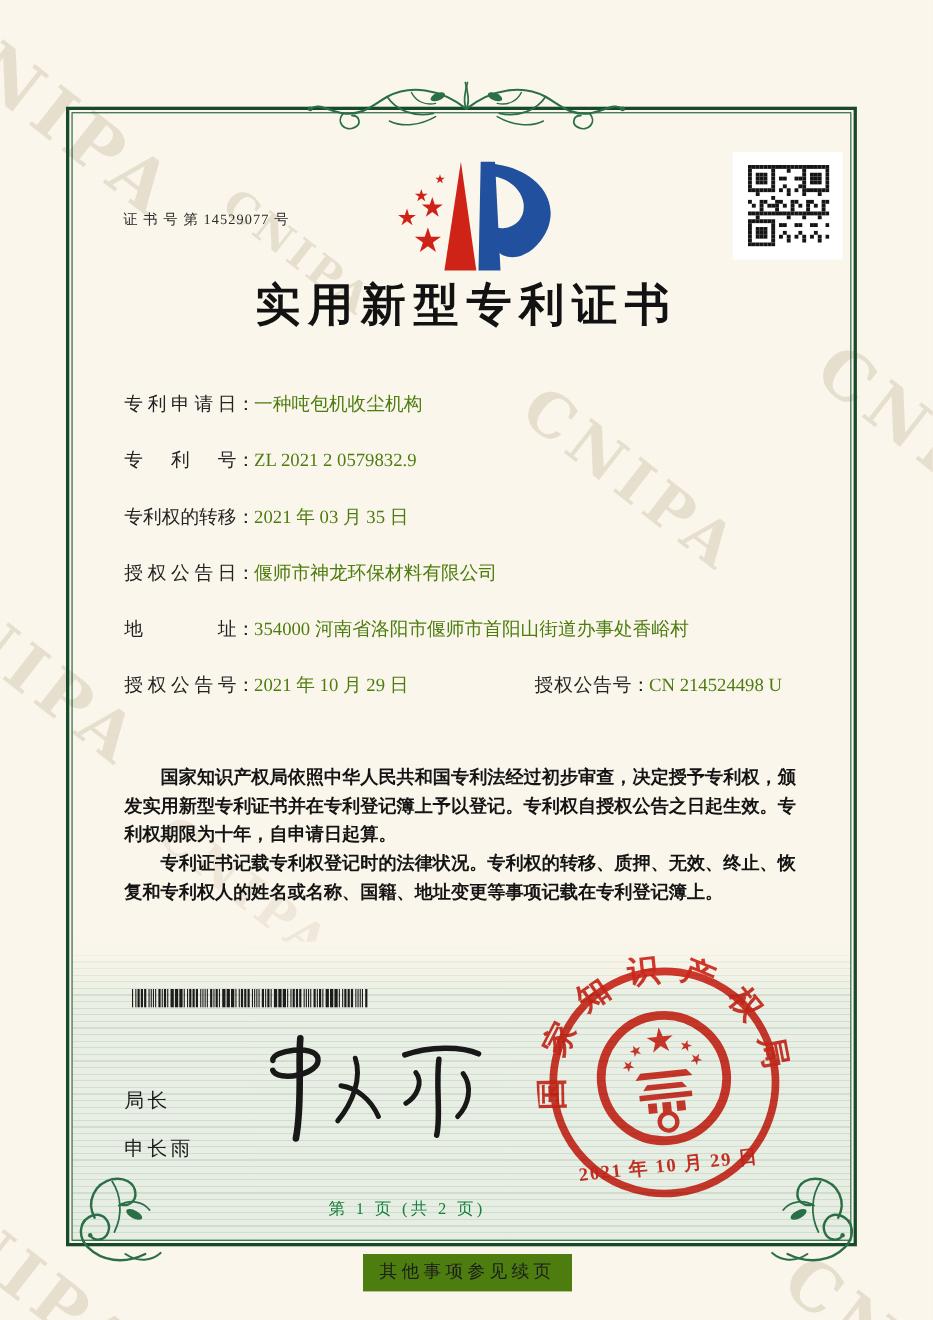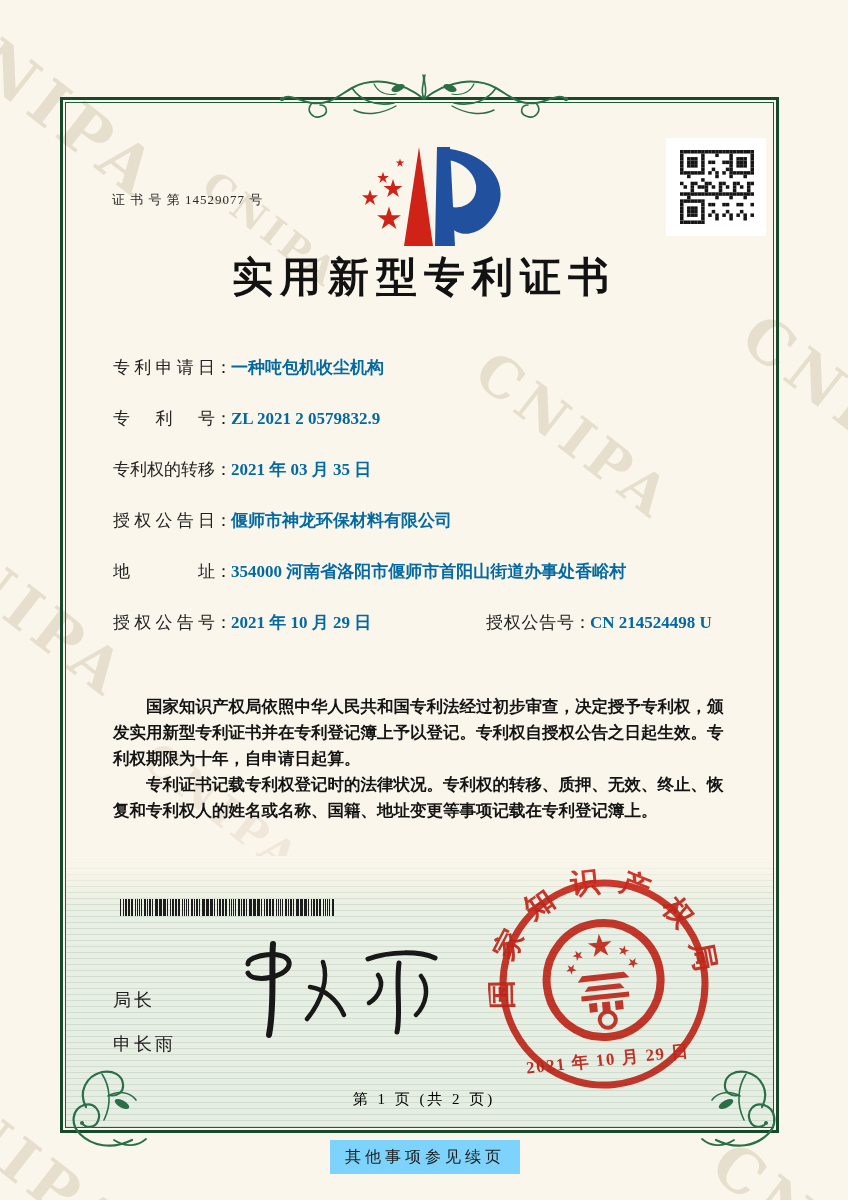--- a/index.html
+++ b/index.html
@@ -32,41 +32,41 @@
   .logo{position:absolute;left:337px;top:144px;}
 
   .title{position:absolute;left:0;top:250px;width:848px;margin:0;text-align:center;
          font-size:41px;font-weight:bold;letter-spacing:7px;color:#121212;}
 
   .fields{position:absolute;left:113px;top:356px;width:640px;font-size:17px;}
   .f-row{position:relative;height:51px;line-height:24px;}
   .f-label{display:inline-block;width:102px;text-align:justify;text-align-last:justify;
            vertical-align:top;color:#222;}
   .f-colon{display:inline-block;width:16px;}
-  .f-value{color:#0369a1;font-weight:bold;}
+  .f-value{color:#4d7c0f;}
   .grant-group{position:absolute;left:338px;top:0;}
   .grant-group .f-label{width:88px;margin-left:35px;}
 
   .body-text{position:absolute;left:113px;top:694px;width:624px;font-size:16.5px;
              line-height:26px;color:#141414;}
   .body-text p{margin:0;text-indent:2em;font-weight:bold;}
 
   .barcode{position:absolute;left:120px;top:899px;}
 
   .signer{position:absolute;left:113px;top:968px;font-size:18px;color:#1d1d1d;
           font-family:"Liberation Sans","DejaVu Sans",sans-serif;}
   .signer div{margin-bottom:14px;letter-spacing:3px;margin-top:20px;}
   .signature{position:absolute;left:228px;top:932px;}
 
   .seal{position:absolute;left:488px;top:868px;mix-blend-mode:multiply;transform:rotate(-6deg);}
 
-  .page-num{position:absolute;left:0;top:1090px;width:848px;text-align:center;
-            font-size:15px;letter-spacing:3px;color:#000000;}
-
-  .cont-box{position:absolute;left:330px;top:1140px;width:190px;height:34px;background:#7dd3fc;
+  .page-num{position:absolute;left:0;top:1090px;width:740px;text-align:center;
+            font-size:15px;letter-spacing:3px;color:#15803d;}
+
+  .cont-box{position:absolute;left:330px;top:1140px;width:190px;height:34px;background:#4d7c0f;
             text-align:center;line-height:34px;font-size:16px;letter-spacing:4px;color:#1c1c1c;}
 
   .orn{position:absolute;}
 </style>
 </head>
 <body>
 
 <div class="page">
 
   <svg width="0" height="0" style="position:absolute">

